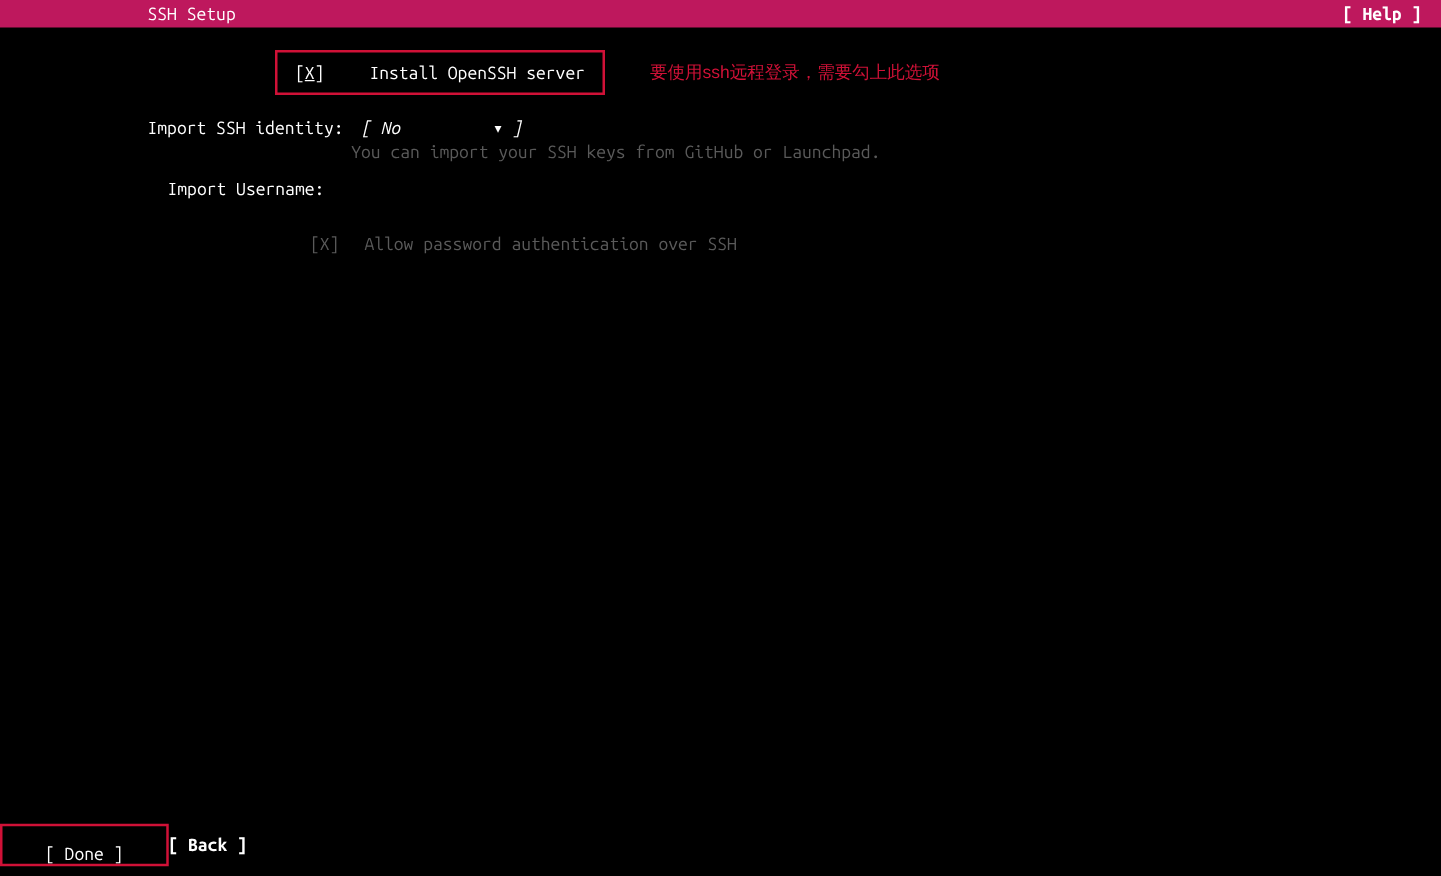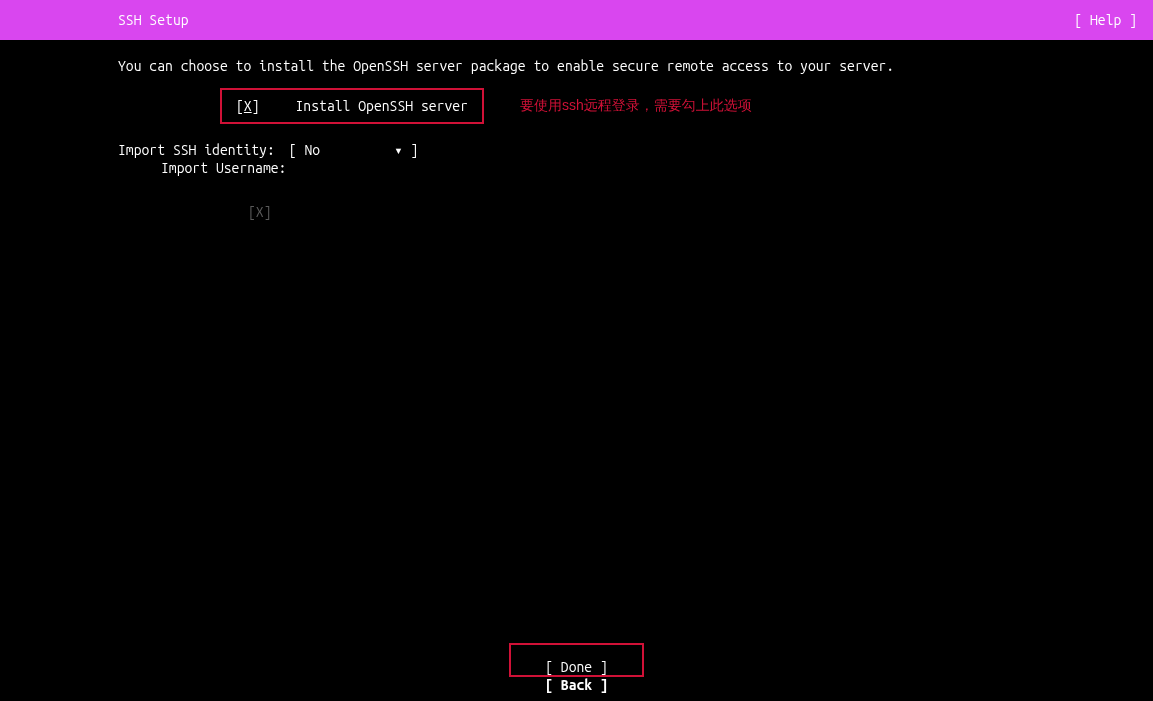--- a/index.html
+++ b/index.html
@@ -13,36 +13,37 @@
       color: #ffffff;
       font-family: "Ubuntu Mono", "Consolas", monospace;
       font-size: 14px;
       width: 1153px;
       height: 701px;
       overflow: hidden;
       position: relative;
     }
     
     .header-bar {
-      background-color: #d946ef;
-      height: 40px;
+      background-color: #be185d;
+      height: 22px;
       display: flex;
       justify-content: space-between;
       align-items: center;
       padding: 0 16px 0 118px;
       color: #ffffff;
     }
     
     .header-title {
       font-size: 14px;
     }
     
     .header-help {
       font-size: 14px;
       cursor: pointer;
+      font-weight: bold;
     }
     
     .content {
       padding: 18px 0 0 118px;
       position: relative;
     }
     
     .description {
       color: #ffffff;
       margin-bottom: 14px;
@@ -94,54 +95,54 @@
       white-space: nowrap;
     }
     
     .import-label-indent {
       margin-left: 0px;
     }
     
     .dropdown-value {
       color: #ffffff;
       margin-left: 14px;
+      font-style: italic;
     }
     
     .dropdown-arrow {
       margin-left: 2px;
     }
     
     .help-text {
       color: #5a5a5a;
       margin-left: 163px;
       margin-bottom: 14px;
     }
     
     .username-row {
-      margin-left: 43px;
+      margin-left: 16px;
       margin-bottom: 28px;
     }
     
     .allow-row {
       margin-left: 130px;
       display: flex;
     }
     
     .allow-label {
       color: #5a5a5a;
       margin-left: 20px;
     }
     
     .bottom-buttons {
       position: absolute;
       bottom: 8px;
       left: 0;
       width: 100%;
       display: flex;
-      flex-direction: column;
       align-items: center;
     }
     
     .highlight-box-2 {
       border: 2px solid #d01137;
       padding: 14px 34px 0px 34px;
       margin-bottom: 0px;
     }
     
     .button-text {
@@ -161,42 +162,43 @@
   </style>
 </head>
 <body>
 
 <div class="header-bar">
   <span class="header-title">SSH Setup</span>
   <span class="header-help">[ Help ]</span>
 </div>
 
 <div class="content">
-  <div class="description">You can choose to install the OpenSSH server package to enable secure remote access to your server.</div>
 
   <div class="install-row">
     <div class="highlight-box-1">
       <span class="checkbox-x"><span>[</span><span class="underline">X</span><span>]</span></span>
       <span class="install-label">Install OpenSSH server</span>
     </div>
     <span class="annotation-text">要使用ssh远程登录，需要勾上此选项</span>
   </div>
 
   <div class="form-row">
     <span class="form-label import-label-indent">Import SSH identity:</span>
     <span class="dropdown-value"><span>[ </span><span>No</span><span style="display:inline-block; width:72px;"></span><span class="dropdown-arrow">▾</span><span> ]</span></span>
   </div>
 
+  <div class="help-text">You can import your SSH keys from GitHub or Launchpad.</div>
 
   <div class="form-row username-row">
     <span class="form-label">Import Username:</span>
   </div>
 
   <div class="allow-row">
     <span class="dim">[X]</span>
+    <span class="allow-label">Allow password authentication over SSH</span>
   </div>
 </div>
 
 <div class="bottom-buttons">
   <div class="highlight-box-2">
     <span class="button-text">[ Done       ]</span>
   </div>
   <div class="button-back">
     <span class="button-text">[ Back       ]</span>
   </div>

